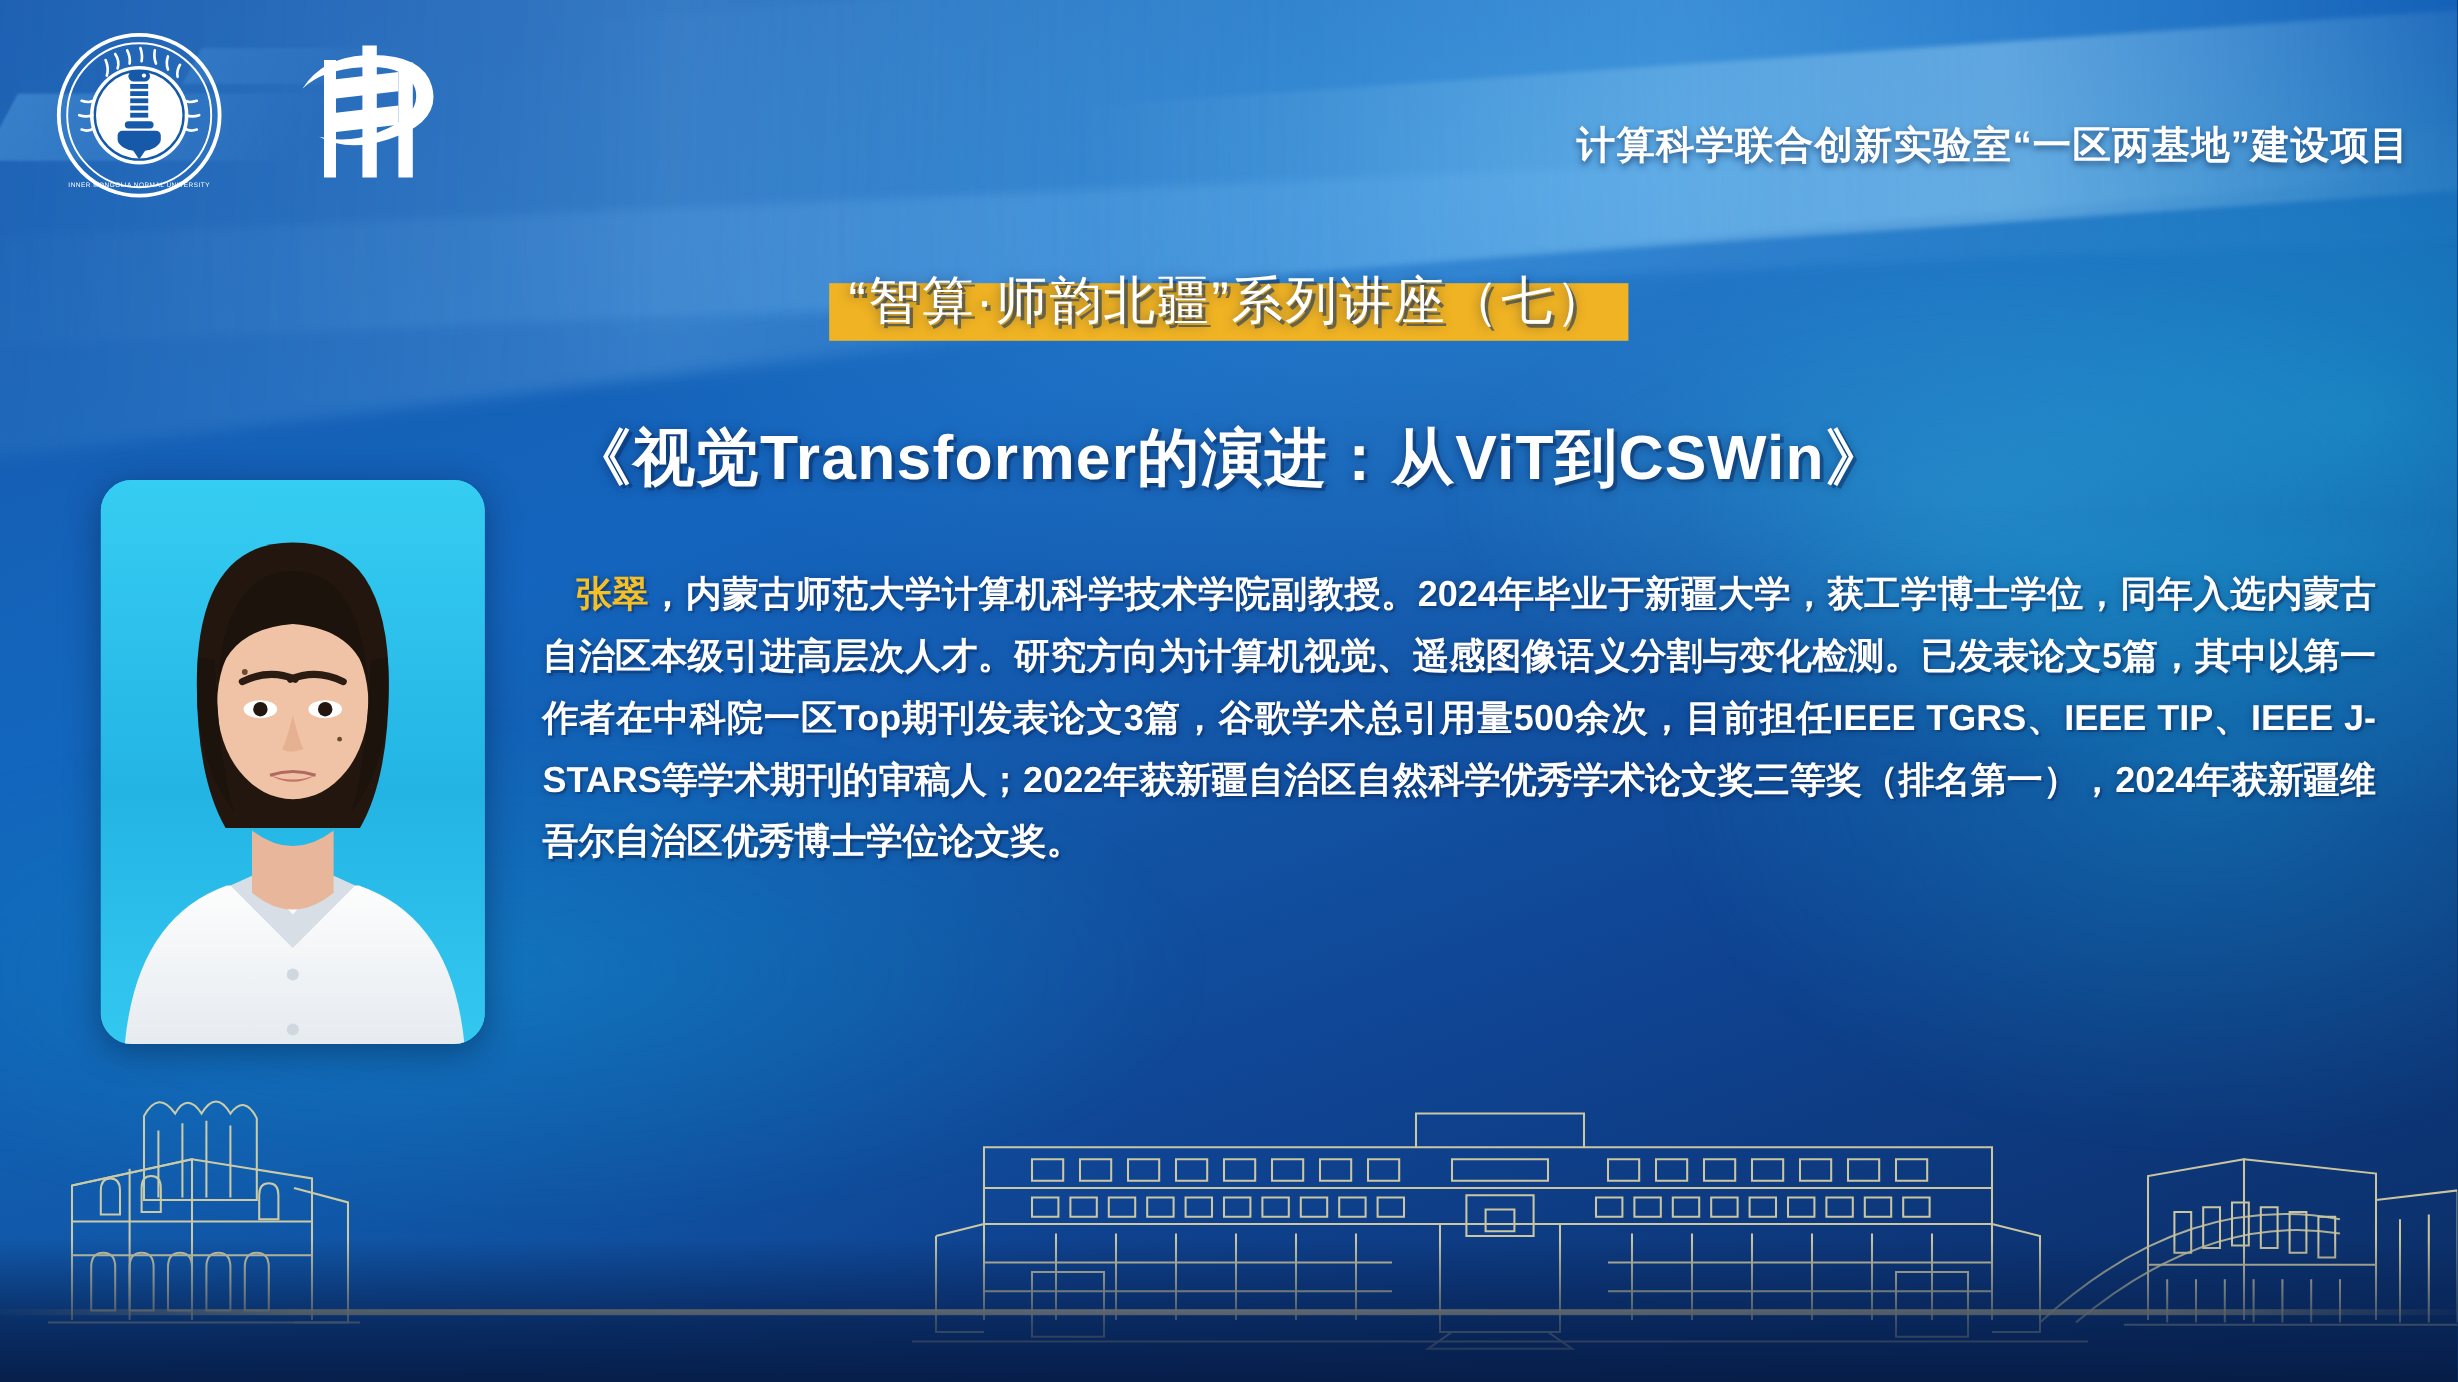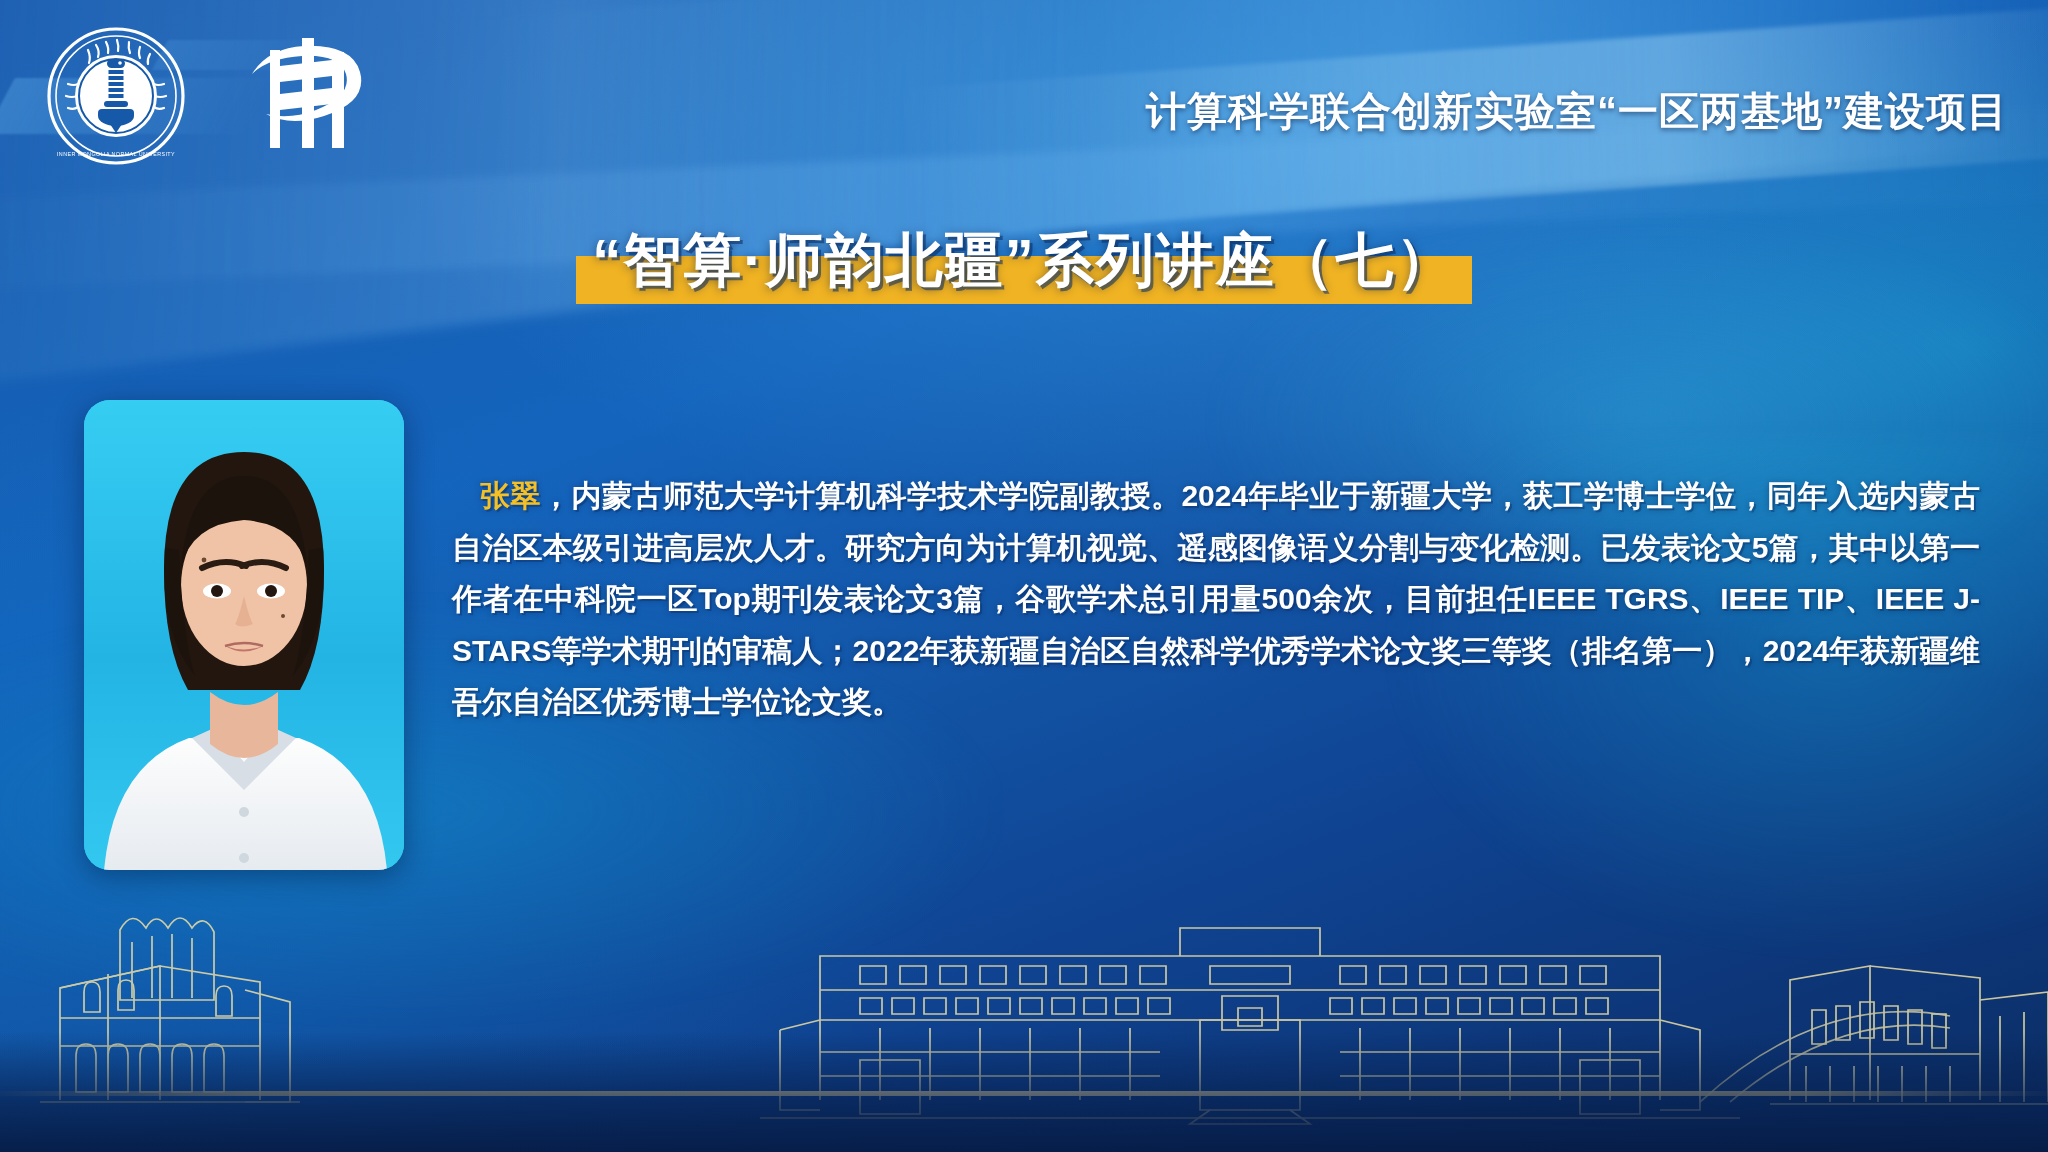--- a/index.html
+++ b/index.html
@@ -45,33 +45,33 @@
     transform:skewX(-28deg);filter:blur(1px);}
   .chev.c2{top:40px;left:160px;width:180px;height:30px;opacity:.55;}
 
   
   .logos{position:absolute;top:26px;left:46px;display:flex;align-items:center;gap:54px;z-index:6;}
   .logo-seal{width:140px;height:140px;display:block;}
   .logo-zhong{width:126px;height:132px;display:block;}
 
   
   .header-title{
-    position:absolute;top:84px;right:40px;z-index:6;
-    font-size:40px;font-weight:bold;color:#ffffff;letter-spacing:1px;
+    position:absolute;top:100px;right:40px;z-index:6;
+    font-size:32px;font-weight:bold;color:#ffffff;letter-spacing:1px;
     text-shadow:0 2px 5px rgba(0,20,60,.55);
     white-space:nowrap;
   }
 
   
   .main-title-wrap{
     position:absolute;top:218px;left:0;right:0;text-align:center;z-index:6;
   }
   .main-title{
     position:relative;display:inline-block;
-    font-size:58px;font-weight:bold;color:#ffffff;letter-spacing:2px;
+    font-size:43px;font-weight:normal;color:#ffffff;letter-spacing:2px;
     padding:4px 16px 10px 16px;
     text-shadow:3px 3px 0 rgba(10,45,100,.55), 0 2px 10px rgba(0,20,60,.5);
   }
   .main-title .band{
     position:absolute;left:0;right:0;bottom:6px;height:48px;
     background:#f0b323;z-index:-1;
   }
 
   
   .subtitle{
@@ -181,20 +181,21 @@
 
   <div class="header-title">计算科学联合创新实验室“一区两基地”建设项目</div>
 
   <div class="main-title-wrap">
     <div class="main-title">
       <span class="band"></span>
       <span>“智算·师韵北疆”系列讲座（七）</span>
     </div>
   </div>
 
+  <div class="subtitle">《视觉Transformer的演进：从ViT到CSWin》</div>
 
   <div class="portrait">
     <svg viewBox="0 0 320 470">
       <defs>
         <linearGradient id="bgp" x1="0" y1="0" x2="0" y2="1">
           <stop offset="0%" stop-color="#36cdf2"></stop>
           <stop offset="55%" stop-color="#23b4e4"></stop>
           <stop offset="100%" stop-color="#33c8f0"></stop>
         </linearGradient>
         <linearGradient id="shirt" x1="0" y1="0" x2="0" y2="1">

